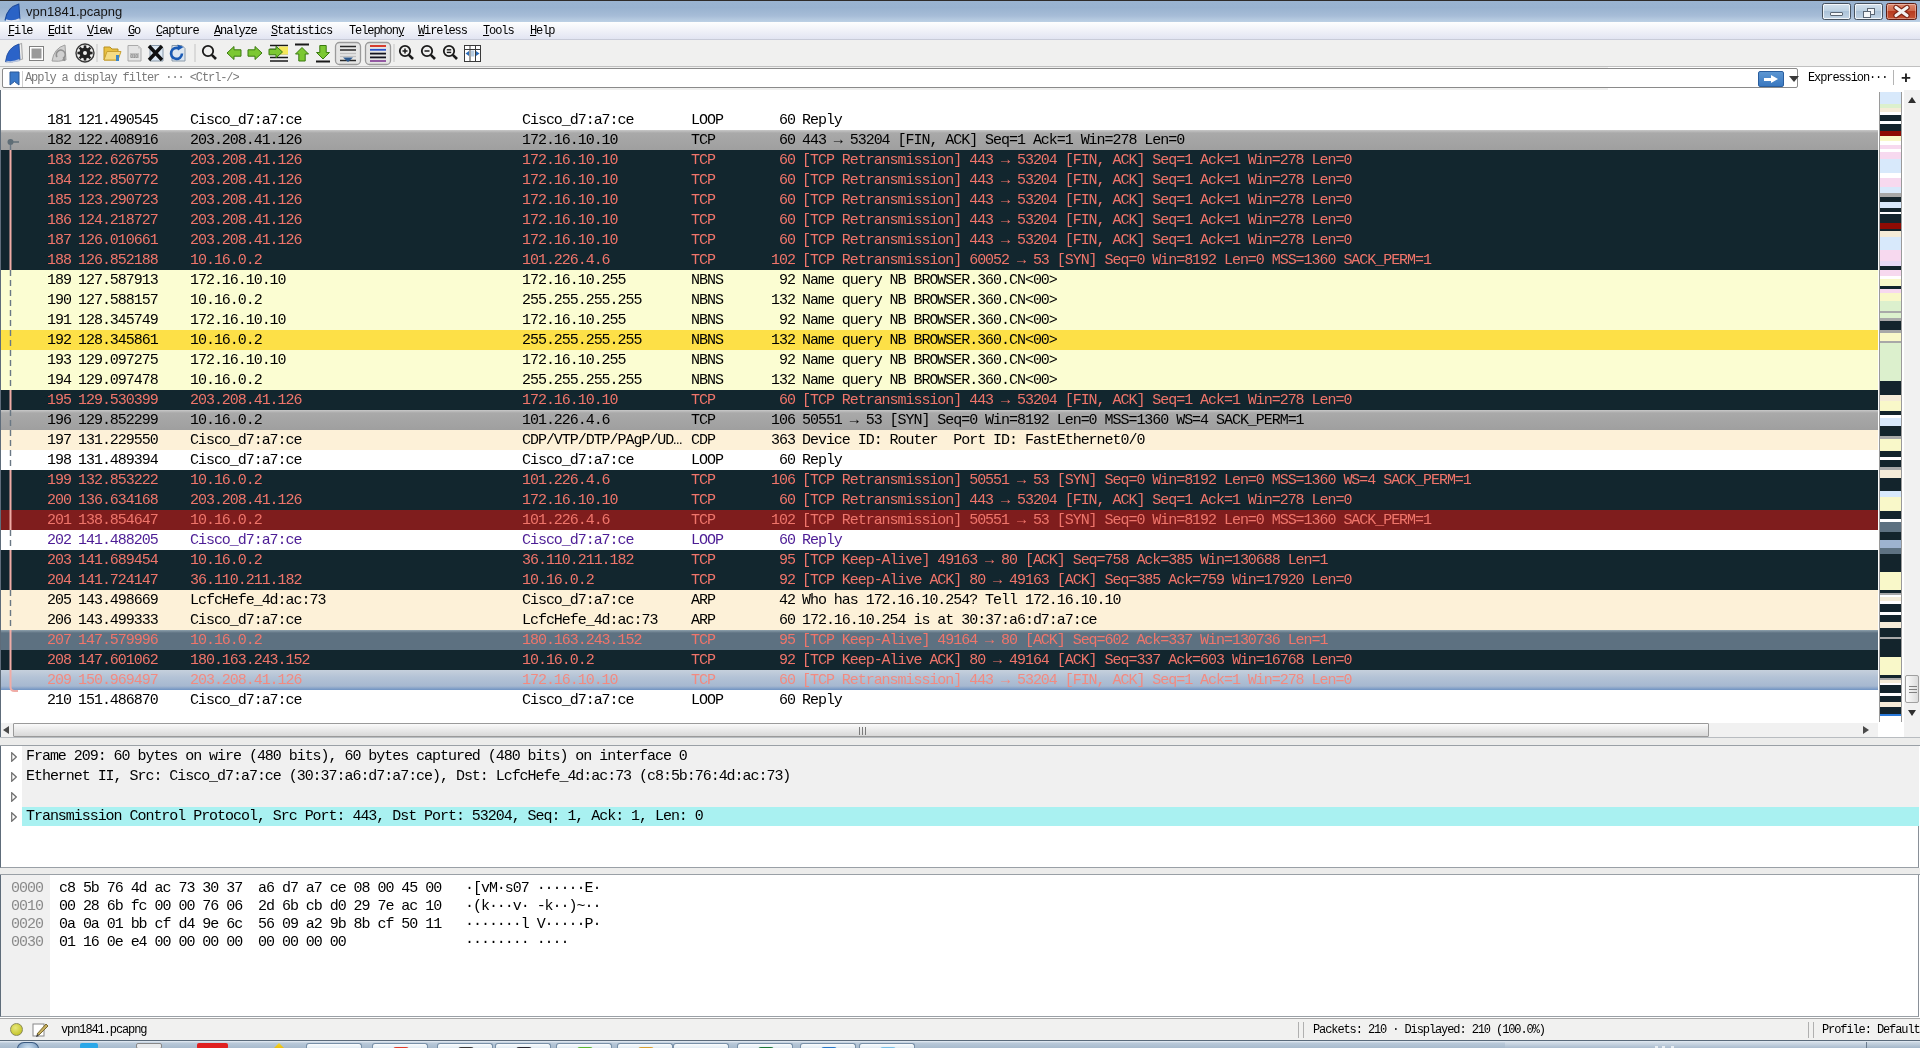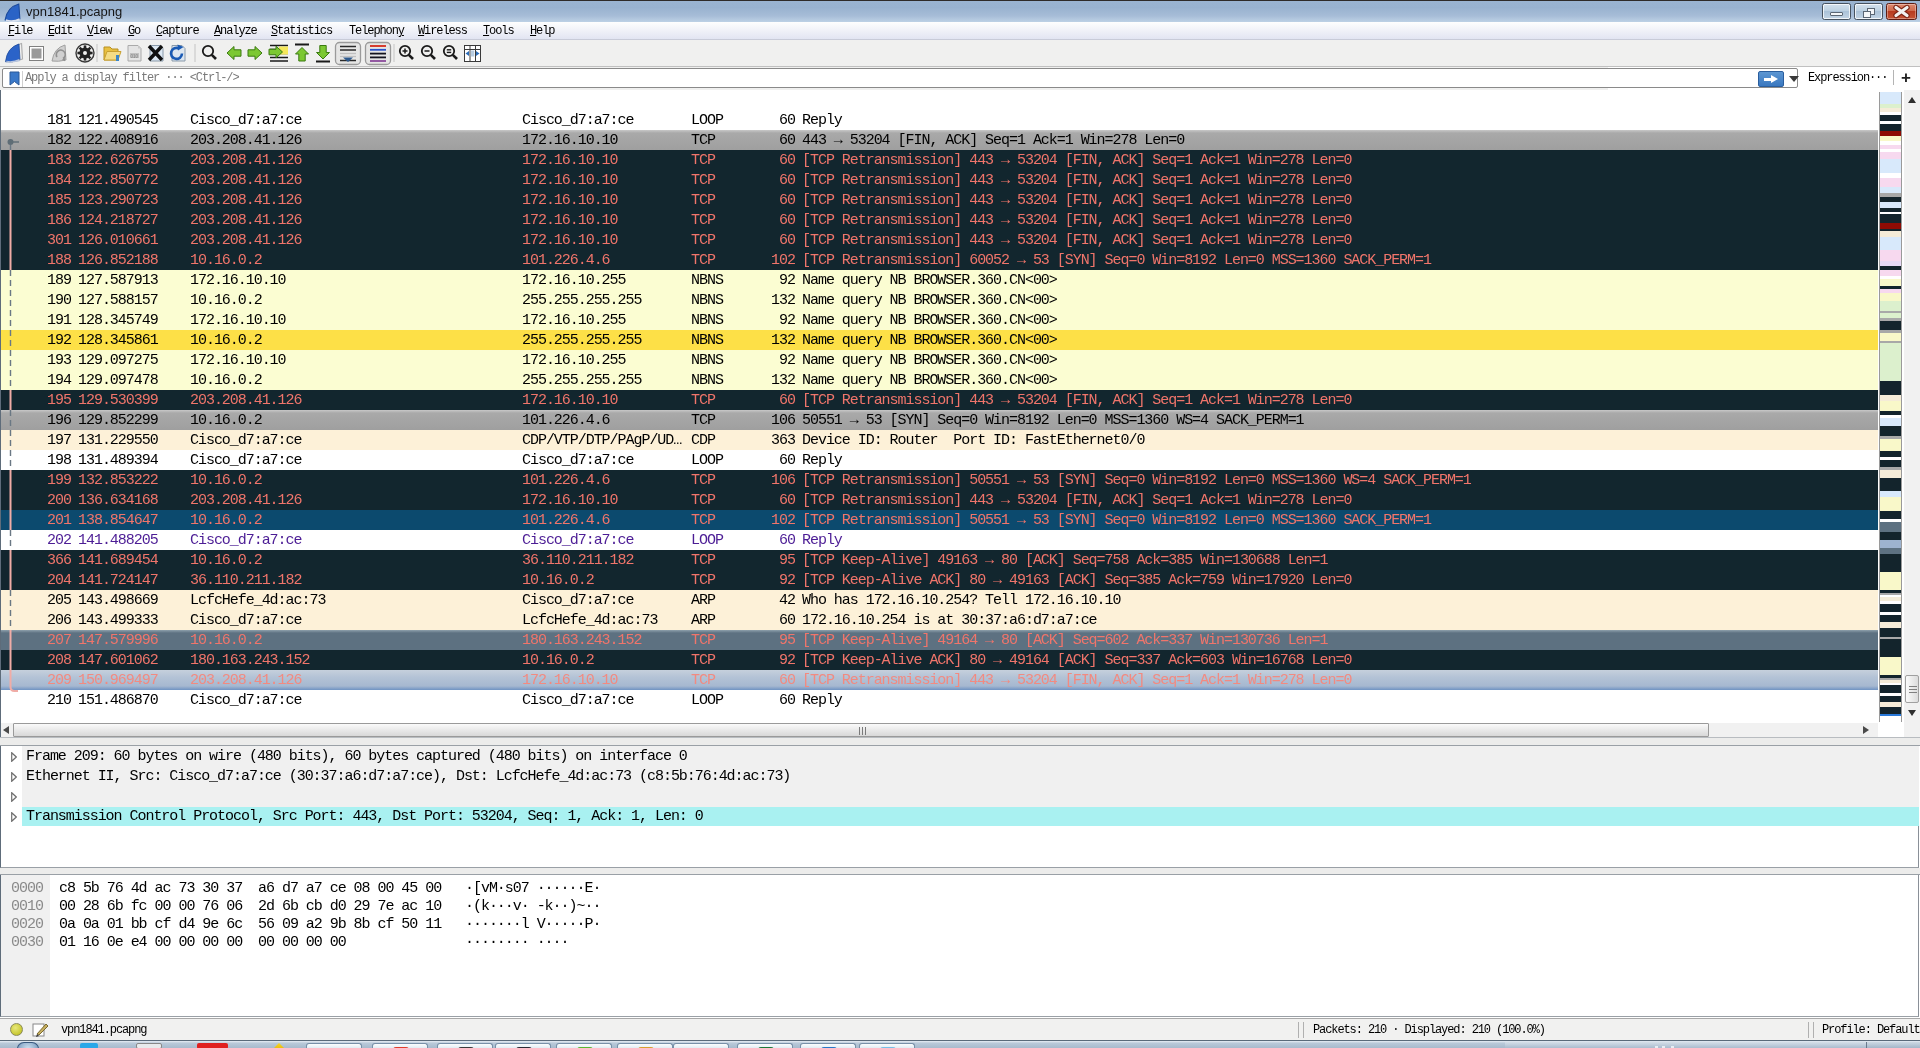--- a/index.html
+++ b/index.html
@@ -248,37 +248,37 @@
   <span id="expr">Expression···</span>
   <div id="fsep"></div>
   <span id="fplus">+</span>
 </div>
 <div class="prow" style="top:110px;background:#ffffff;color:#000000"><span class="c-no">181</span><span class="c-t">121.490545</span><span class="c-s">Cisco_d7:a7:ce</span><span class="c-d">Cisco_d7:a7:ce</span><span class="c-p">LOOP</span><span class="c-l">60</span><span class="c-i">Reply</span></div>
 <div class="prow" style="top:130px;background:linear-gradient(#c8c8c8 0px,#a9a9a9 3px,#9f9f9f 100%);color:#000000"><span class="c-no">182</span><span class="c-t">122.408916</span><span class="c-s">203.208.41.126</span><span class="c-d">172.16.10.10</span><span class="c-p">TCP</span><span class="c-l">60</span><span class="c-i">443 → 53204 [FIN, ACK] Seq=1 Ack=1 Win=278 Len=0</span></div>
 <div class="prow" style="top:150px;background:#12262e;color:#f0756b"><span class="c-no">183</span><span class="c-t">122.626755</span><span class="c-s">203.208.41.126</span><span class="c-d">172.16.10.10</span><span class="c-p">TCP</span><span class="c-l">60</span><span class="c-i">[TCP Retransmission] 443 → 53204 [FIN, ACK] Seq=1 Ack=1 Win=278 Len=0</span></div>
 <div class="prow" style="top:170px;background:#12262e;color:#f0756b"><span class="c-no">184</span><span class="c-t">122.850772</span><span class="c-s">203.208.41.126</span><span class="c-d">172.16.10.10</span><span class="c-p">TCP</span><span class="c-l">60</span><span class="c-i">[TCP Retransmission] 443 → 53204 [FIN, ACK] Seq=1 Ack=1 Win=278 Len=0</span></div>
 <div class="prow" style="top:190px;background:#12262e;color:#f0756b"><span class="c-no">185</span><span class="c-t">123.290723</span><span class="c-s">203.208.41.126</span><span class="c-d">172.16.10.10</span><span class="c-p">TCP</span><span class="c-l">60</span><span class="c-i">[TCP Retransmission] 443 → 53204 [FIN, ACK] Seq=1 Ack=1 Win=278 Len=0</span></div>
 <div class="prow" style="top:210px;background:#12262e;color:#f0756b"><span class="c-no">186</span><span class="c-t">124.218727</span><span class="c-s">203.208.41.126</span><span class="c-d">172.16.10.10</span><span class="c-p">TCP</span><span class="c-l">60</span><span class="c-i">[TCP Retransmission] 443 → 53204 [FIN, ACK] Seq=1 Ack=1 Win=278 Len=0</span></div>
-<div class="prow" style="top:230px;background:#12262e;color:#f0756b"><span class="c-no">301</span><span class="c-t">126.010661</span><span class="c-s">203.208.41.126</span><span class="c-d">172.16.10.10</span><span class="c-p">TCP</span><span class="c-l">60</span><span class="c-i">[TCP Retransmission] 443 → 53204 [FIN, ACK] Seq=1 Ack=1 Win=278 Len=0</span></div>
+<div class="prow" style="top:230px;background:#12262e;color:#f0756b"><span class="c-no">187</span><span class="c-t">126.010661</span><span class="c-s">203.208.41.126</span><span class="c-d">172.16.10.10</span><span class="c-p">TCP</span><span class="c-l">60</span><span class="c-i">[TCP Retransmission] 443 → 53204 [FIN, ACK] Seq=1 Ack=1 Win=278 Len=0</span></div>
 <div class="prow" style="top:250px;background:#12262e;color:#f0756b"><span class="c-no">188</span><span class="c-t">126.852188</span><span class="c-s">10.16.0.2</span><span class="c-d">101.226.4.6</span><span class="c-p">TCP</span><span class="c-l">102</span><span class="c-i">[TCP Retransmission] 60052 → 53 [SYN] Seq=0 Win=8192 Len=0 MSS=1360 SACK_PERM=1</span></div>
 <div class="prow" style="top:270px;background:#fbfdd2;color:#000000"><span class="c-no">189</span><span class="c-t">127.587913</span><span class="c-s">172.16.10.10</span><span class="c-d">172.16.10.255</span><span class="c-p">NBNS</span><span class="c-l">92</span><span class="c-i">Name query NB BROWSER.360.CN&lt;00&gt;</span></div>
 <div class="prow" style="top:290px;background:#fbfdd2;color:#000000"><span class="c-no">190</span><span class="c-t">127.588157</span><span class="c-s">10.16.0.2</span><span class="c-d">255.255.255.255</span><span class="c-p">NBNS</span><span class="c-l">132</span><span class="c-i">Name query NB BROWSER.360.CN&lt;00&gt;</span></div>
 <div class="prow" style="top:310px;background:#fbfdd2;color:#000000"><span class="c-no">191</span><span class="c-t">128.345749</span><span class="c-s">172.16.10.10</span><span class="c-d">172.16.10.255</span><span class="c-p">NBNS</span><span class="c-l">92</span><span class="c-i">Name query NB BROWSER.360.CN&lt;00&gt;</span></div>
 <div class="prow" style="top:330px;background:#fde047;color:#000000"><span class="c-no">192</span><span class="c-t">128.345861</span><span class="c-s">10.16.0.2</span><span class="c-d">255.255.255.255</span><span class="c-p">NBNS</span><span class="c-l">132</span><span class="c-i">Name query NB BROWSER.360.CN&lt;00&gt;</span></div>
 <div class="prow" style="top:350px;background:#fbfdd2;color:#000000"><span class="c-no">193</span><span class="c-t">129.097275</span><span class="c-s">172.16.10.10</span><span class="c-d">172.16.10.255</span><span class="c-p">NBNS</span><span class="c-l">92</span><span class="c-i">Name query NB BROWSER.360.CN&lt;00&gt;</span></div>
 <div class="prow" style="top:370px;background:#fbfdd2;color:#000000"><span class="c-no">194</span><span class="c-t">129.097478</span><span class="c-s">10.16.0.2</span><span class="c-d">255.255.255.255</span><span class="c-p">NBNS</span><span class="c-l">132</span><span class="c-i">Name query NB BROWSER.360.CN&lt;00&gt;</span></div>
 <div class="prow" style="top:390px;background:#12262e;color:#f0756b"><span class="c-no">195</span><span class="c-t">129.530399</span><span class="c-s">203.208.41.126</span><span class="c-d">172.16.10.10</span><span class="c-p">TCP</span><span class="c-l">60</span><span class="c-i">[TCP Retransmission] 443 → 53204 [FIN, ACK] Seq=1 Ack=1 Win=278 Len=0</span></div>
 <div class="prow" style="top:410px;background:linear-gradient(#c8c8c8 0px,#a9a9a9 3px,#9f9f9f 100%);color:#000000"><span class="c-no">196</span><span class="c-t">129.852299</span><span class="c-s">10.16.0.2</span><span class="c-d">101.226.4.6</span><span class="c-p">TCP</span><span class="c-l">106</span><span class="c-i">50551 → 53 [SYN] Seq=0 Win=8192 Len=0 MSS=1360 WS=4 SACK_PERM=1</span></div>
 <div class="prow" style="top:430px;background:#fdf1d8;color:#000000"><span class="c-no">197</span><span class="c-t">131.229550</span><span class="c-s">Cisco_d7:a7:ce</span><span class="c-d">CDP/VTP/DTP/PAgP/UD…</span><span class="c-p">CDP</span><span class="c-l">363</span><span class="c-i">Device ID: Router  Port ID: FastEthernet0/0</span></div>
 <div class="prow" style="top:450px;background:#ffffff;color:#000000"><span class="c-no">198</span><span class="c-t">131.489394</span><span class="c-s">Cisco_d7:a7:ce</span><span class="c-d">Cisco_d7:a7:ce</span><span class="c-p">LOOP</span><span class="c-l">60</span><span class="c-i">Reply</span></div>
 <div class="prow" style="top:470px;background:#12262e;color:#f0756b"><span class="c-no">199</span><span class="c-t">132.853222</span><span class="c-s">10.16.0.2</span><span class="c-d">101.226.4.6</span><span class="c-p">TCP</span><span class="c-l">106</span><span class="c-i">[TCP Retransmission] 50551 → 53 [SYN] Seq=0 Win=8192 Len=0 MSS=1360 WS=4 SACK_PERM=1</span></div>
 <div class="prow" style="top:490px;background:#12262e;color:#f0756b"><span class="c-no">200</span><span class="c-t">136.634168</span><span class="c-s">203.208.41.126</span><span class="c-d">172.16.10.10</span><span class="c-p">TCP</span><span class="c-l">60</span><span class="c-i">[TCP Retransmission] 443 → 53204 [FIN, ACK] Seq=1 Ack=1 Win=278 Len=0</span></div>
-<div class="prow" style="top:510px;background:#0c4a6e;color:#f0756b"><span class="c-no">201</span><span class="c-t">138.854647</span><span class="c-s">10.16.0.2</span><span class="c-d">101.226.4.6</span><span class="c-p">TCP</span><span class="c-l">102</span><span class="c-i">[TCP Retransmission] 50551 → 53 [SYN] Seq=0 Win=8192 Len=0 MSS=1360 SACK_PERM=1</span></div>
+<div class="prow" style="top:510px;background:#7f1d1d;color:#f0756b"><span class="c-no">201</span><span class="c-t">138.854647</span><span class="c-s">10.16.0.2</span><span class="c-d">101.226.4.6</span><span class="c-p">TCP</span><span class="c-l">102</span><span class="c-i">[TCP Retransmission] 50551 → 53 [SYN] Seq=0 Win=8192 Len=0 MSS=1360 SACK_PERM=1</span></div>
 <div class="prow" style="top:530px;background:#ffffff;color:#4c1d95"><span class="c-no">202</span><span class="c-t">141.488205</span><span class="c-s">Cisco_d7:a7:ce</span><span class="c-d">Cisco_d7:a7:ce</span><span class="c-p">LOOP</span><span class="c-l">60</span><span class="c-i">Reply</span></div>
-<div class="prow" style="top:550px;background:#12262e;color:#f0756b"><span class="c-no">366</span><span class="c-t">141.689454</span><span class="c-s">10.16.0.2</span><span class="c-d">36.110.211.182</span><span class="c-p">TCP</span><span class="c-l">95</span><span class="c-i">[TCP Keep-Alive] 49163 → 80 [ACK] Seq=758 Ack=385 Win=130688 Len=1</span></div>
+<div class="prow" style="top:550px;background:#12262e;color:#f0756b"><span class="c-no">203</span><span class="c-t">141.689454</span><span class="c-s">10.16.0.2</span><span class="c-d">36.110.211.182</span><span class="c-p">TCP</span><span class="c-l">95</span><span class="c-i">[TCP Keep-Alive] 49163 → 80 [ACK] Seq=758 Ack=385 Win=130688 Len=1</span></div>
 <div class="prow" style="top:570px;background:#12262e;color:#f0756b"><span class="c-no">204</span><span class="c-t">141.724147</span><span class="c-s">36.110.211.182</span><span class="c-d">10.16.0.2</span><span class="c-p">TCP</span><span class="c-l">92</span><span class="c-i">[TCP Keep-Alive ACK] 80 → 49163 [ACK] Seq=385 Ack=759 Win=17920 Len=0</span></div>
 <div class="prow" style="top:590px;background:#fdf1d8;color:#000000"><span class="c-no">205</span><span class="c-t">143.498669</span><span class="c-s">LcfcHefe_4d:ac:73</span><span class="c-d">Cisco_d7:a7:ce</span><span class="c-p">ARP</span><span class="c-l">42</span><span class="c-i">Who has 172.16.10.254? Tell 172.16.10.10</span></div>
 <div class="prow" style="top:610px;background:#fdf1d8;color:#000000"><span class="c-no">206</span><span class="c-t">143.499333</span><span class="c-s">Cisco_d7:a7:ce</span><span class="c-d">LcfcHefe_4d:ac:73</span><span class="c-p">ARP</span><span class="c-l">60</span><span class="c-i">172.16.10.254 is at 30:37:a6:d7:a7:ce</span></div>
 <div class="prow" style="top:630px;background:linear-gradient(#8ea0ac 0px,#5d7181 3px,#5d7181 100%);color:#f0756b"><span class="c-no">207</span><span class="c-t">147.579996</span><span class="c-s">10.16.0.2</span><span class="c-d">180.163.243.152</span><span class="c-p">TCP</span><span class="c-l">95</span><span class="c-i">[TCP Keep-Alive] 49164 → 80 [ACK] Seq=602 Ack=337 Win=130736 Len=1</span></div>
 <div class="prow" style="top:650px;background:#12262e;color:#f0756b"><span class="c-no">208</span><span class="c-t">147.601062</span><span class="c-s">180.163.243.152</span><span class="c-d">10.16.0.2</span><span class="c-p">TCP</span><span class="c-l">92</span><span class="c-i">[TCP Keep-Alive ACK] 80 → 49164 [ACK] Seq=337 Ack=603 Win=16768 Len=0</span></div>
 <div class="prow" style="top:670px;background:linear-gradient(#c6d0dc 0px,#b4c3d6 35%,#a6b8d0 80%,#7d9cc6 95%,#6f93c2 100%);color:#f28a80"><span class="c-no">209</span><span class="c-t">150.969497</span><span class="c-s">203.208.41.126</span><span class="c-d">172.16.10.10</span><span class="c-p">TCP</span><span class="c-l">60</span><span class="c-i">[TCP Retransmission] 443 → 53204 [FIN, ACK] Seq=1 Ack=1 Win=278 Len=0</span></div>
 <div class="prow" style="top:690px;background:#ffffff;color:#000000"><span class="c-no">210</span><span class="c-t">151.486870</span><span class="c-s">Cisco_d7:a7:ce</span><span class="c-d">Cisco_d7:a7:ce</span><span class="c-p">LOOP</span><span class="c-l">60</span><span class="c-i">Reply</span></div>
 <div id="gutterwrap"><svg class="gutter" width="20" height="600" viewBox="0 0 20 600">
 <circle cx="10.5" cy="32" r="3" fill="#5f6d76"></circle>
 <line x1="10.5" y1="32" x2="19" y2="32" stroke="#5f6d76" stroke-width="1.4"></line>

